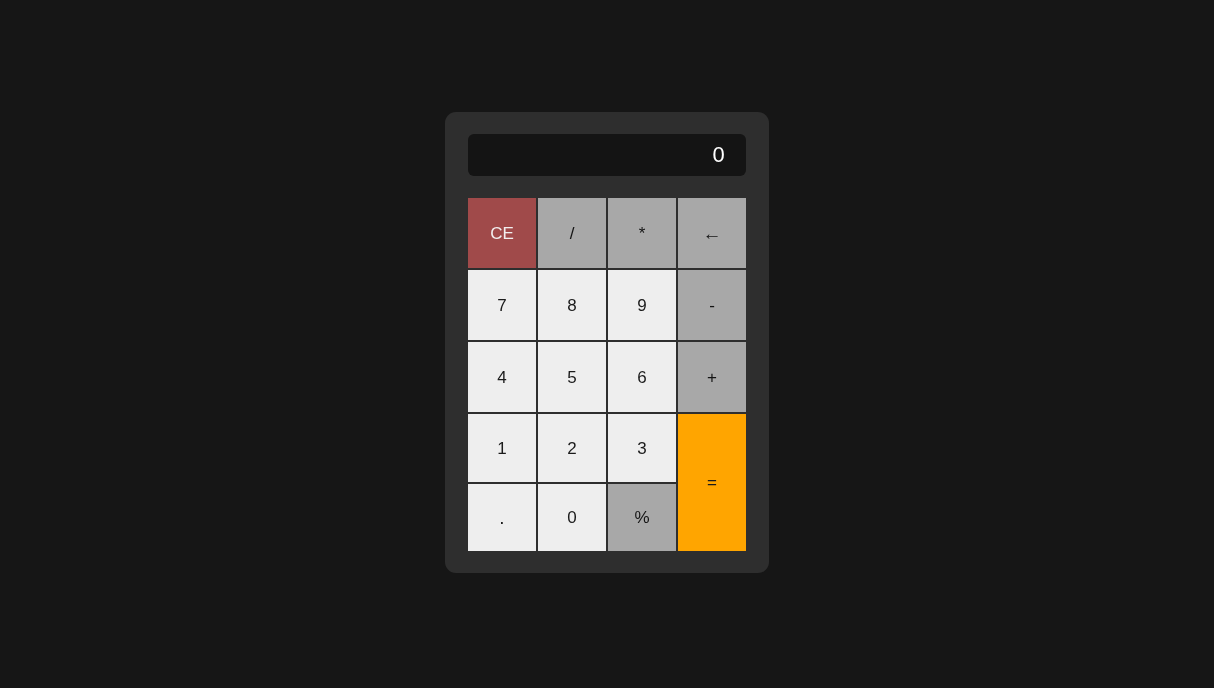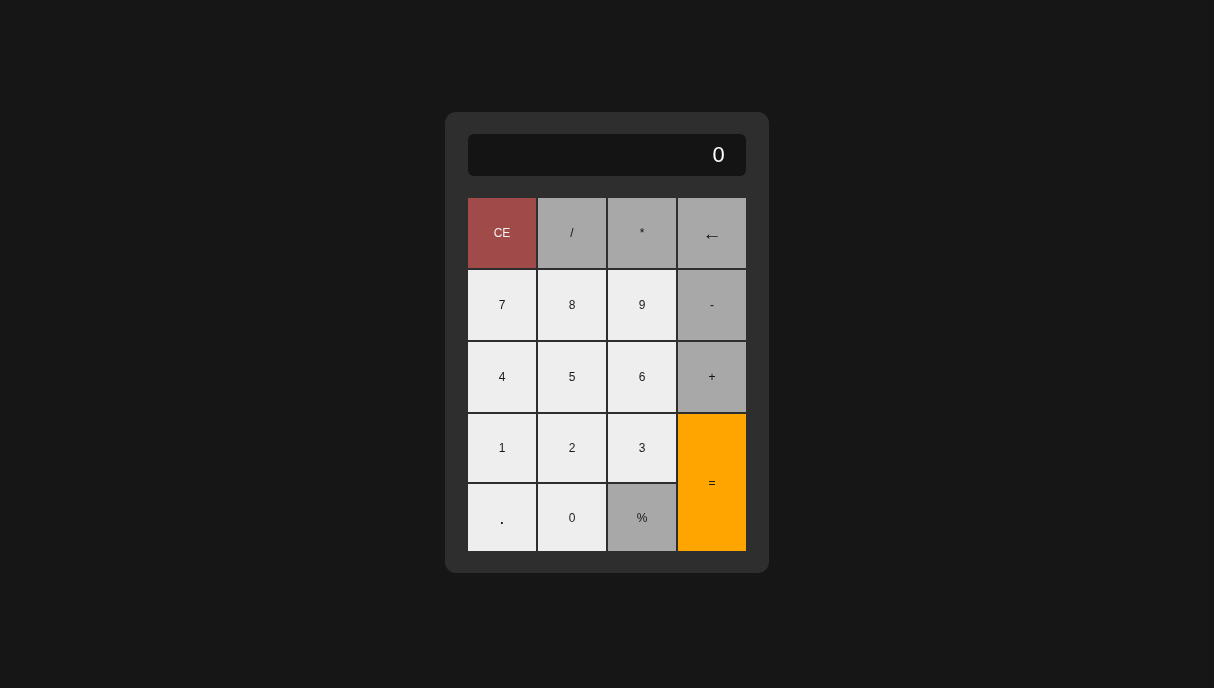--- a/index.html
+++ b/index.html
@@ -62,21 +62,21 @@
   }
 
   .key {
     border: 0;
     padding: 0;
     margin: 0;
     display: flex;
     align-items: center;
     justify-content: center;
     font-family: "Liberation Sans", "DejaVu Sans", sans-serif;
-    font-size: 12px;
+    font-size: 17px;
     line-height: 1;
     cursor: pointer;
     user-select: none;
     box-sizing: border-box;
     outline: none;
   }
 
   
   .key.num {
     background: #eeeeee;

